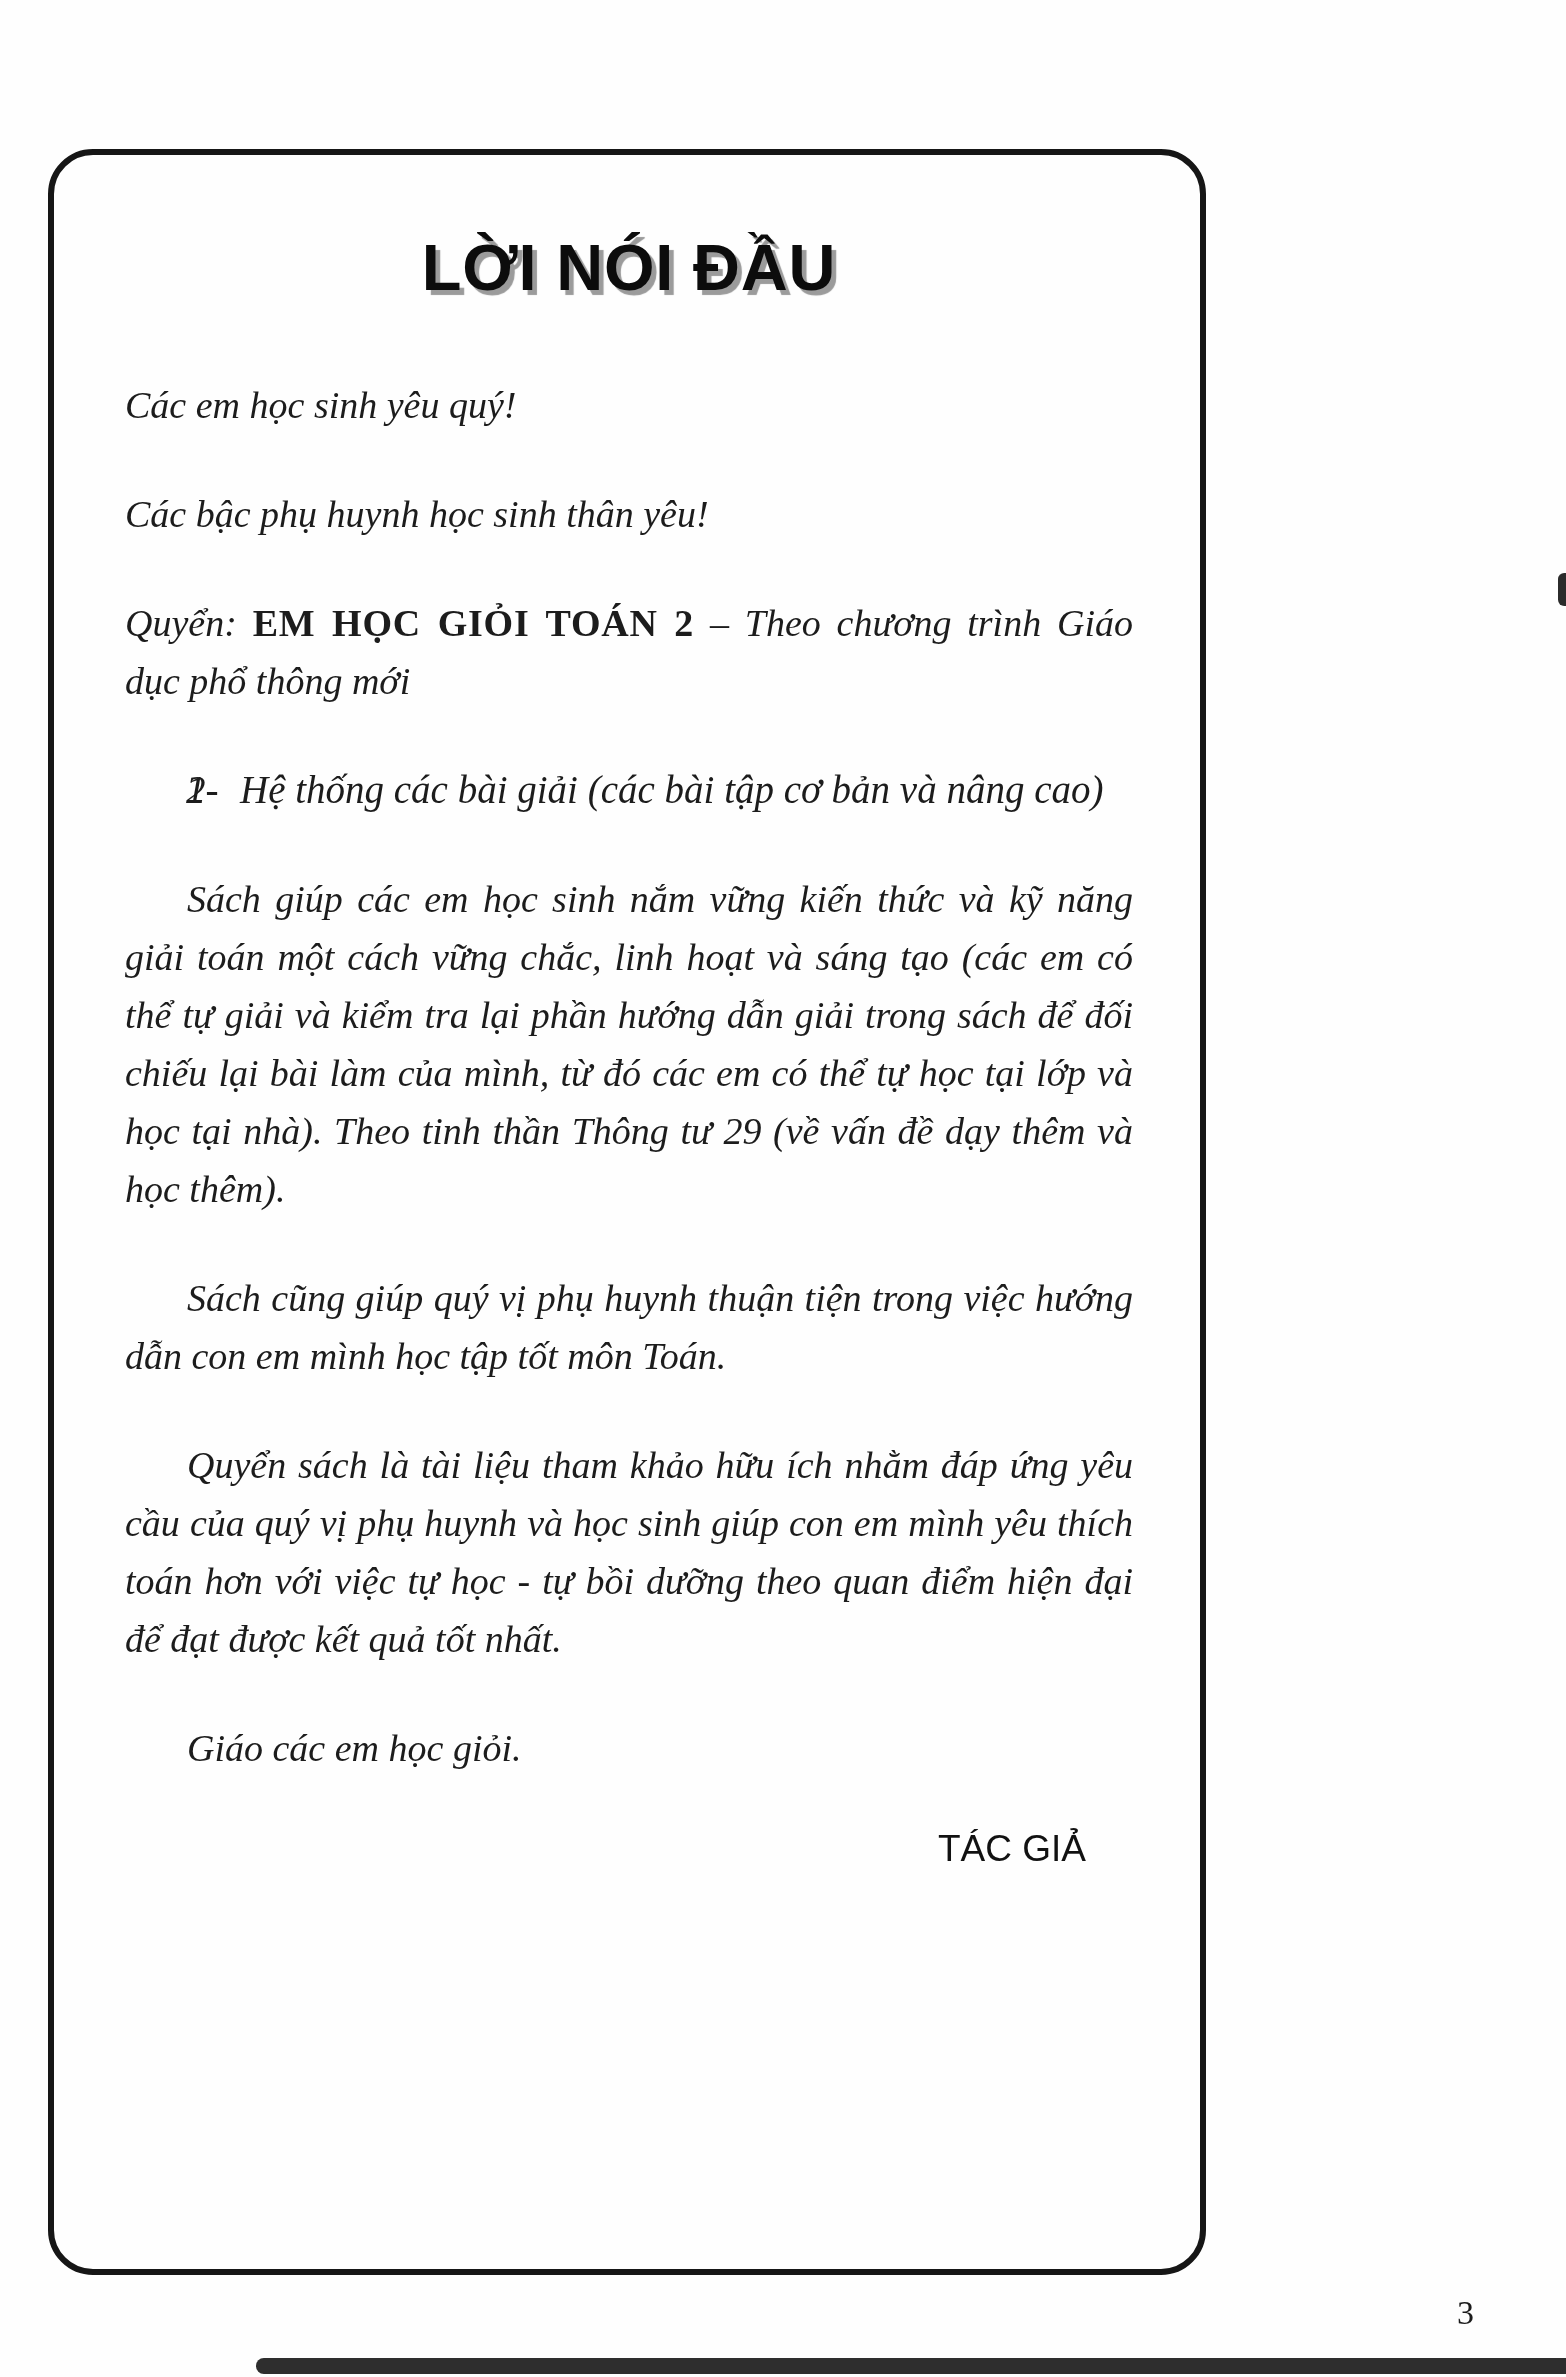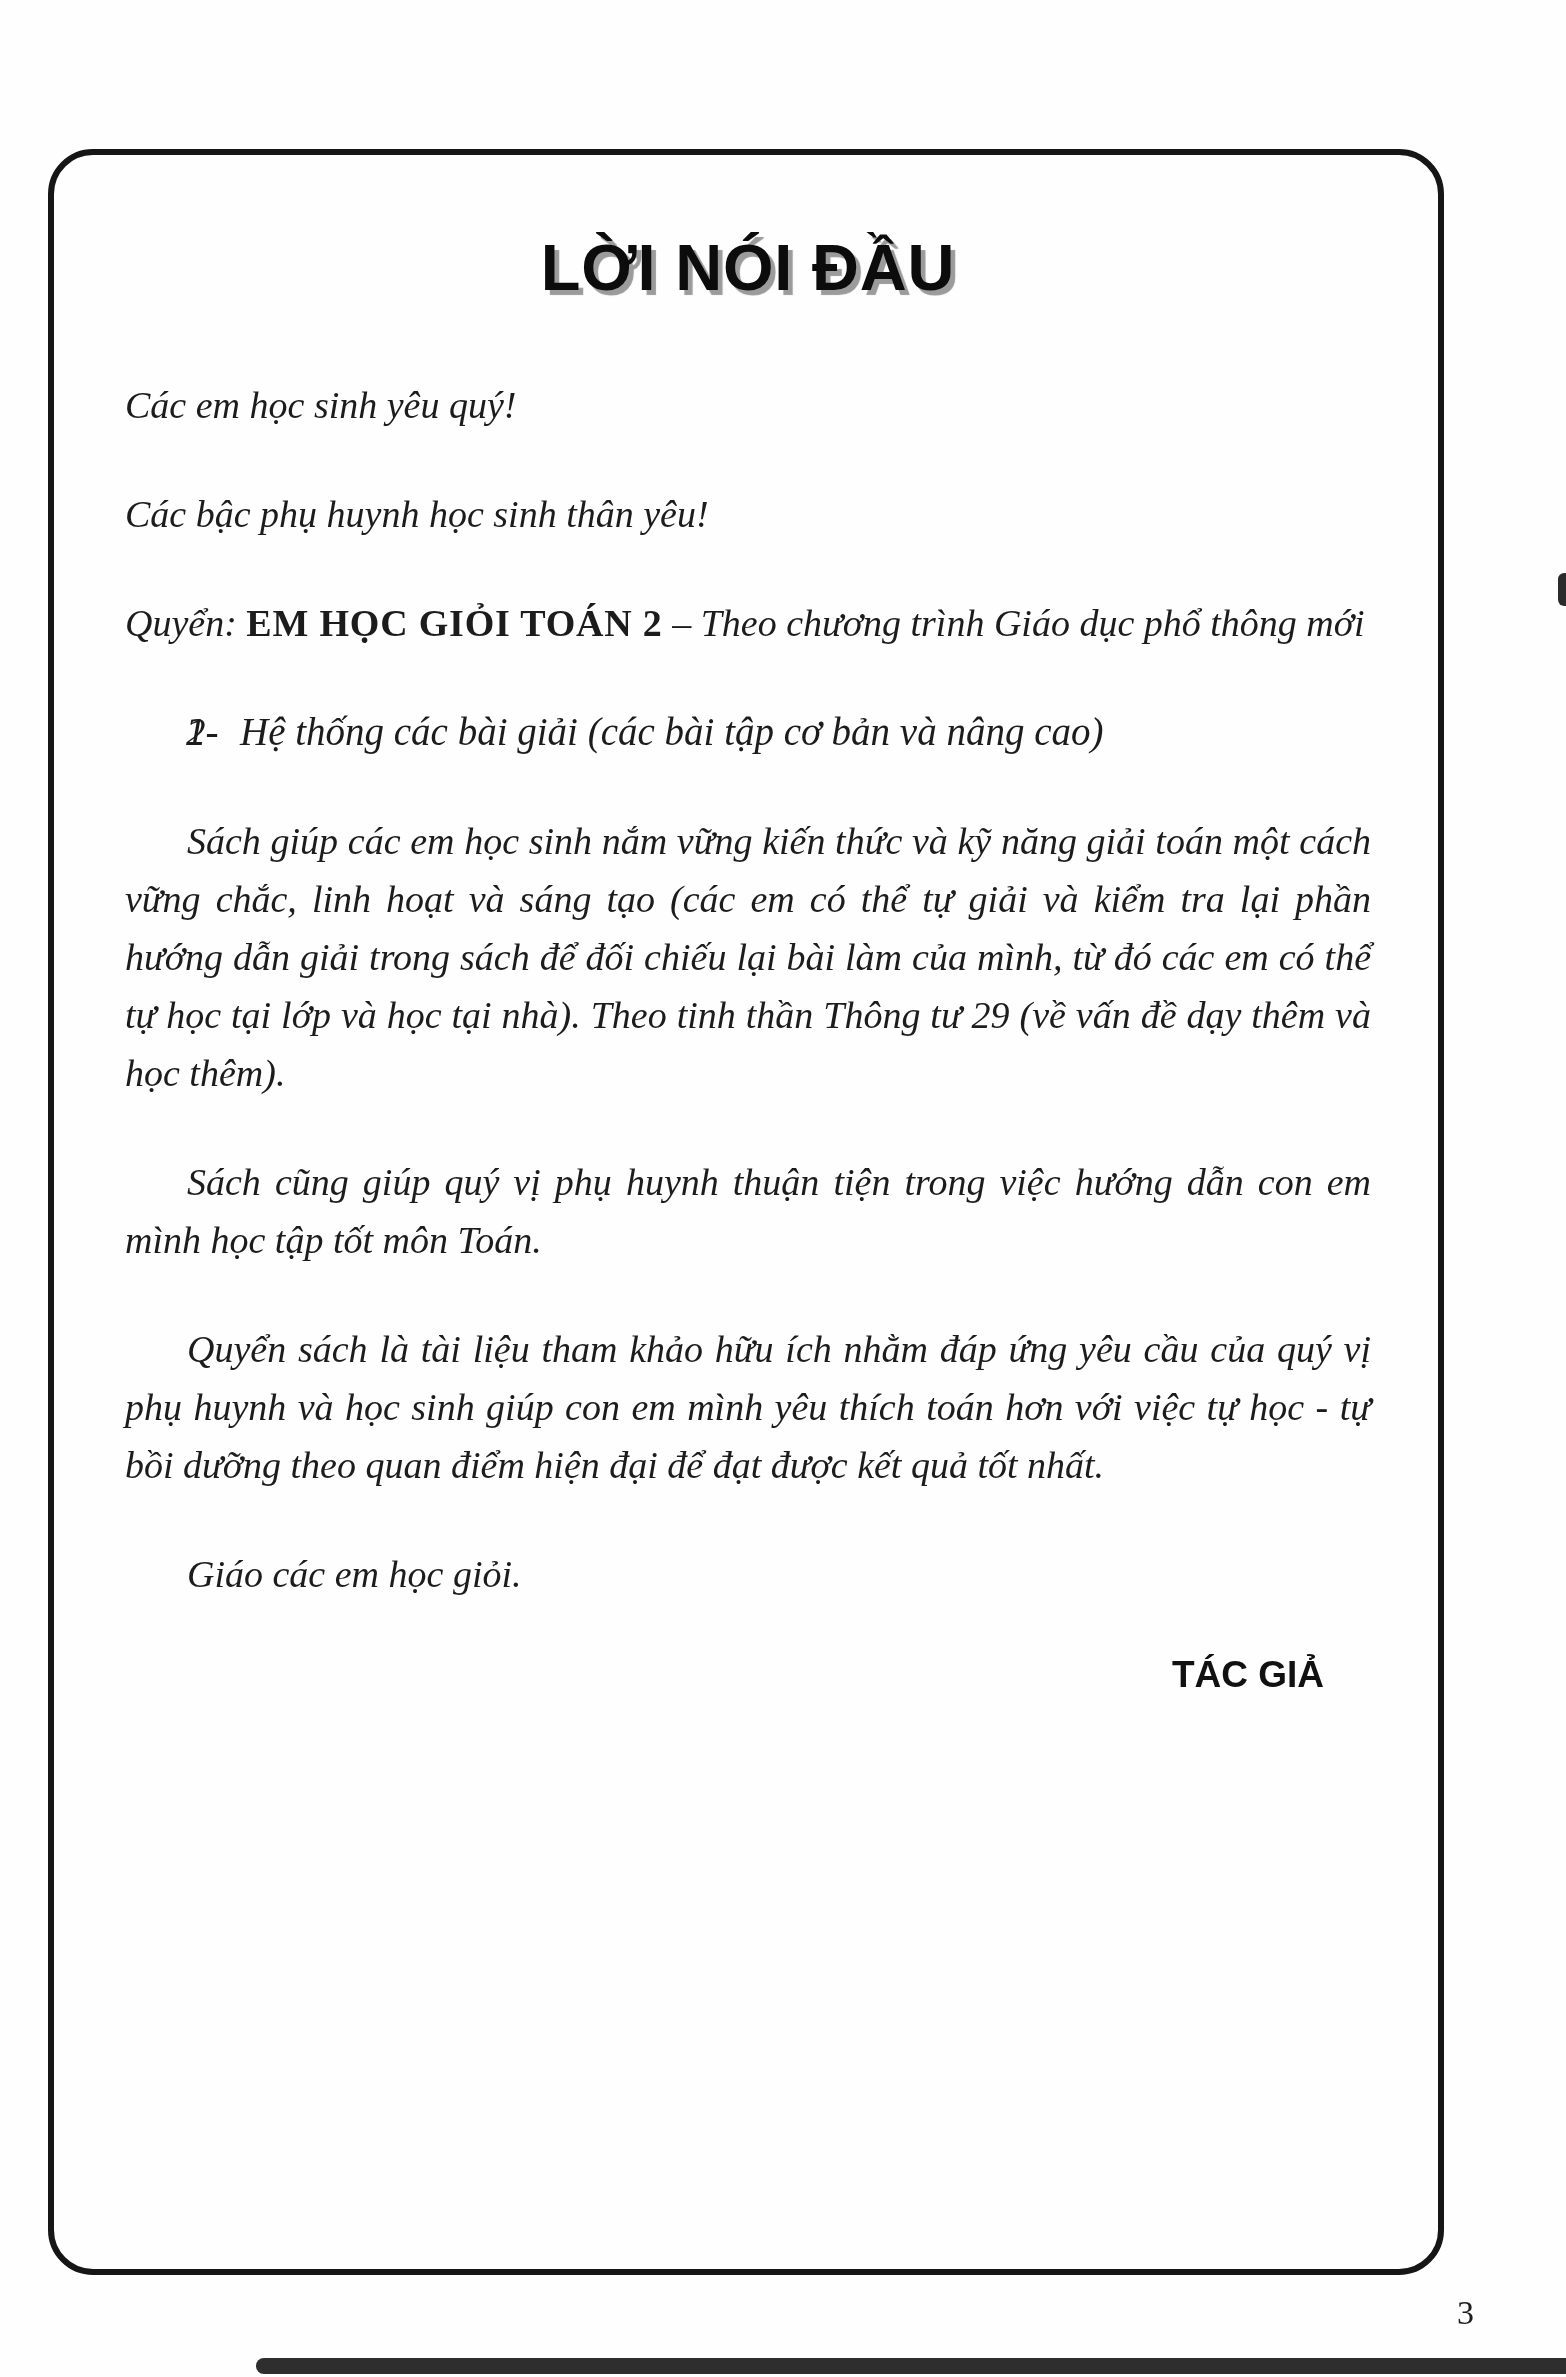--- a/index.html
+++ b/index.html
@@ -11,21 +11,21 @@
     margin: 0 auto;
     background: #fefefe;
     overflow: hidden;
     font-family: "Liberation Serif", serif;
     color: #1b1b1b;
   }
   .frame {
     position: absolute;
     left: 48px;
     top: 149px;
-    width: 1396px;
+    width: 1158px;
     height: 2126px;
     border: 6.2px solid #161616;
     border-radius: 45px;
     padding: 75px 67px 47px 71px;
   }
   .doc-title {
     text-align: center;
     font-family: "Liberation Sans", "DejaVu Sans", sans-serif;
     font-weight: 700;
     font-size: 65px;
@@ -62,21 +62,21 @@
   .list-item .num {
     position: absolute;
     left: 61px;
     top: 0;
   }
   .author-line {
     text-align: right;
     padding-right: 47px;
     margin-top: 28px;
     font-family: "Liberation Sans", "DejaVu Sans", sans-serif;
-    font-weight: 700;
+    font-weight: 400;
     font-style: normal;
     font-size: 37px;
     color: #111;
   }
   .page-number {
     position: absolute;
     right: 92px;
     top: 2294px;
     font-size: 34px;
     font-style: normal;

